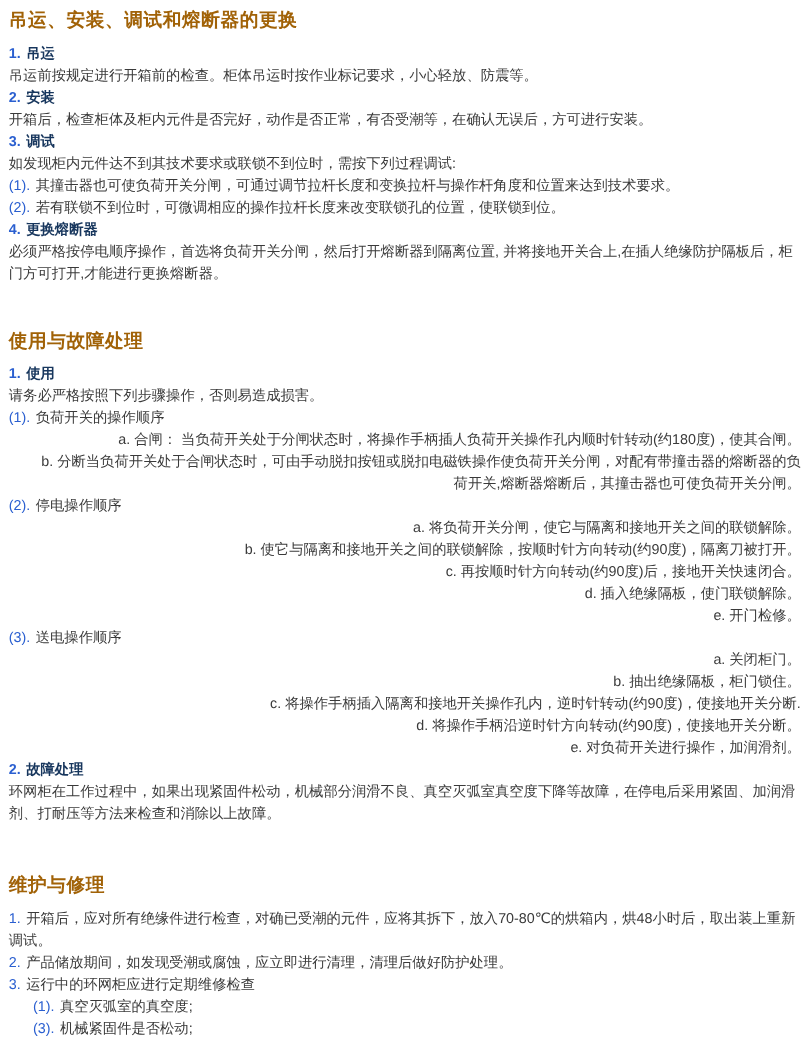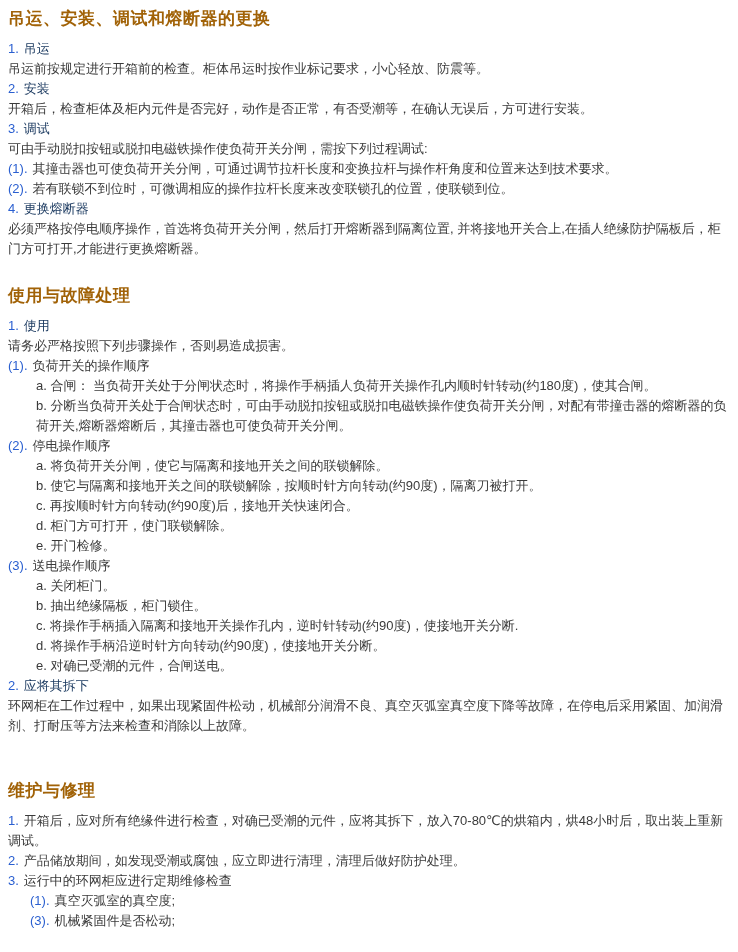--- a/index.html
+++ b/index.html
@@ -20,35 +20,35 @@
   .sec-title {
     color: #a16207;
     font-size: 17px;
     font-weight: bold;
     line-height: 22px;
     margin: 0 0 9px 0;
     letter-spacing: 0.5px;
   }
   .sec { margin: 0; }
   .sec + .sec .sec-title { margin-top: 0; }
-  .gap-b { margin-top: 26px; }
+  .gap-b { margin-top: 40px; }
   .gap-c { margin-top: 44px; }
   .line {
     line-height: 20px;
     margin: 0;
     white-space: normal;
   }
   .num {
     color: #2a5fd0;
     margin-right: 5px;
   }
-  .sub { font-weight: normal; }
+  .sub { font-weight: bold; }
   .sub .txt { color: #17365d; }
   .sub .num { color: #2a5fd0; }
-  .ind { padding-left: 28px; }
+  .ind { padding-left: 28px; text-align: right; }
   .ind2 { padding-left: 22px; }
 </style>
 </head>
 <body>
 
 <div class="doc">
 
   <div class="sec">
     <div class="sec-title">吊运、安装、调试和熔断器的更换</div>
 
@@ -61,21 +61,21 @@
     <div class="line sub">
       <span class="num">2.</span><span class="txt">安装</span>
     </div>
     <div class="line">
       <span class="txt">开箱后，检查柜体及柜内元件是否完好，动作是否正常，有否受潮等，在确认无误后，方可进行安装。</span>
     </div>
     <div class="line sub">
       <span class="num">3.</span><span class="txt">调试</span>
     </div>
     <div class="line">
-      <span class="txt">可由手动脱扣按钮或脱扣电磁铁操作使负荷开关分闸，需按下列过程调试:</span>
+      <span class="txt">如发现柜内元件达不到其技术要求或联锁不到位时，需按下列过程调试:</span>
     </div>
     <div class="line">
       <span class="num">(1).</span><span class="txt">其撞击器也可使负荷开关分闸，可通过调节拉杆长度和变换拉杆与操作杆角度和位置来达到技术要求。</span>
     </div>
     <div class="line">
       <span class="num">(2).</span><span class="txt">若有联锁不到位时，可微调相应的操作拉杆长度来改变联锁孔的位置，使联锁到位。</span>
     </div>
     <div class="line sub">
       <span class="num">4.</span><span class="txt">更换熔断器</span>
     </div>
@@ -108,45 +108,45 @@
     <div class="line ind">
       <span class="txt">a. 将负荷开关分闸，使它与隔离和接地开关之间的联锁解除。</span>
     </div>
     <div class="line ind">
       <span class="txt">b. 使它与隔离和接地开关之间的联锁解除，按顺时针方向转动(约90度)，隔离刀被打开。</span>
     </div>
     <div class="line ind">
       <span class="txt">c. 再按顺时针方向转动(约90度)后，接地开关快速闭合。</span>
     </div>
     <div class="line ind">
-      <span class="txt">d. 柜门方可打开，使门联锁解除。</span>
+      <span class="txt">d. 插入绝缘隔板，使门联锁解除。</span>
     </div>
     <div class="line ind">
       <span class="txt">e. 开门检修。</span>
     </div>
     <div class="line">
       <span class="num">(3).</span><span class="txt">送电操作顺序</span>
     </div>
     <div class="line ind">
       <span class="txt">a. 关闭柜门。</span>
     </div>
     <div class="line ind">
       <span class="txt">b. 抽出绝缘隔板，柜门锁住。</span>
     </div>
     <div class="line ind">
       <span class="txt">c. 将操作手柄插入隔离和接地开关操作孔内，逆时针转动(约90度)，使接地开关分断.</span>
     </div>
     <div class="line ind">
       <span class="txt">d. 将操作手柄沿逆时针方向转动(约90度)，使接地开关分断。</span>
     </div>
     <div class="line ind">
-      <span class="txt">e. 对确已受潮的元件，合闸送电。</span>
+      <span class="txt">e. 对负荷开关进行操作，加润滑剂。</span>
     </div>
     <div class="line sub">
-      <span class="num">2.</span><span class="txt">应将其拆下</span>
+      <span class="num">2.</span><span class="txt">故障处理</span>
     </div>
     <div class="line">
       <span class="txt">环网柜在工作过程中，如果出现紧固件松动，机械部分润滑不良、真空灭弧室真空度下降等故障，在停电后采用紧固、加润滑剂、打耐压等方法来检查和消除以上故障。</span>
     </div>
   </div>
 
   <div class="sec gap-c">
     <div class="sec-title">维护与修理</div>
 
     <div class="line">

